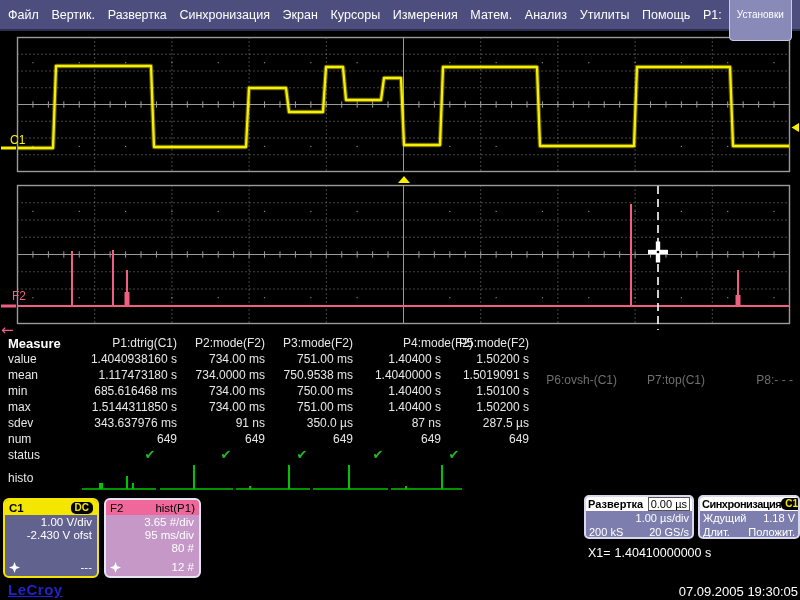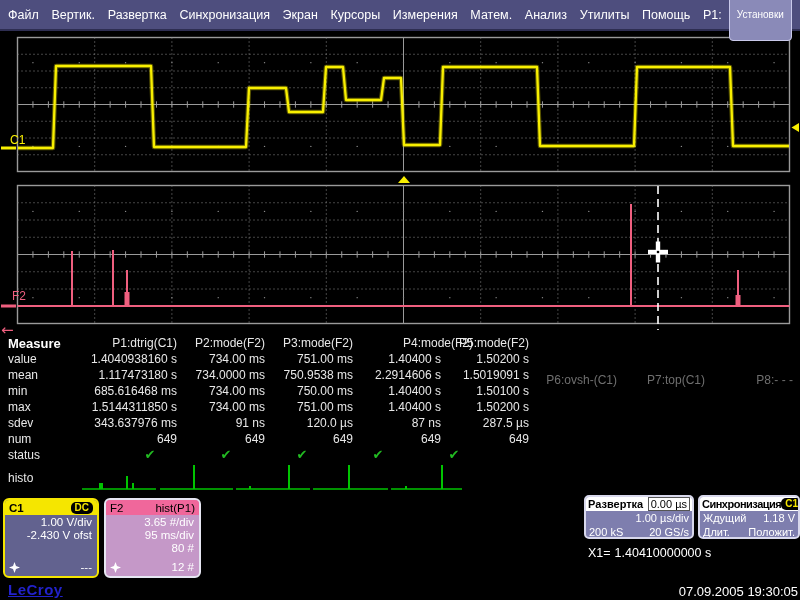--- a/index.html
+++ b/index.html
@@ -350,26 +350,26 @@
     <div class="meas-cell" style="left: 177px; top: 384px;">734.00 ms</div>
     <div class="meas-cell" style="left: 177px; top: 400px;">734.00 ms</div>
     <div class="meas-cell" style="left: 177px; top: 416px;">91 ns</div>
     <div class="meas-cell" style="left: 177px; top: 432px;">649</div>
     <div class="meas-check" style="left: 226px; top: 447px;">✔</div>
     <div class="meas-cell" style="left: 265px; top: 336px;">P3:mode(F2)</div>
     <div class="meas-cell" style="left: 265px; top: 352px;">751.00 ms</div>
     <div class="meas-cell" style="left: 265px; top: 368px;">750.9538 ms</div>
     <div class="meas-cell" style="left: 265px; top: 384px;">750.00 ms</div>
     <div class="meas-cell" style="left: 265px; top: 400px;">751.00 ms</div>
-    <div class="meas-cell" style="left: 265px; top: 416px;">120.0 µs</div>
+    <div class="meas-cell" style="left: 265px; top: 416px;">350.0 µs</div>
     <div class="meas-cell" style="left: 265px; top: 432px;">649</div>
     <div class="meas-check" style="left: 302px; top: 447px;">✔</div>
     <div class="meas-cell" style="left: 353px; top: 336px; margin-left: 32px;">P4:mode(F2)</div>
     <div class="meas-cell" style="left: 353px; top: 352px;">1.40400 s</div>
-    <div class="meas-cell" style="left: 353px; top: 368px;">2.2914606 s</div>
+    <div class="meas-cell" style="left: 353px; top: 368px;">1.4040000 s</div>
     <div class="meas-cell" style="left: 353px; top: 384px;">1.40400 s</div>
     <div class="meas-cell" style="left: 353px; top: 400px;">1.40400 s</div>
     <div class="meas-cell" style="left: 353px; top: 416px;">87 ns</div>
     <div class="meas-cell" style="left: 353px; top: 432px;">649</div>
     <div class="meas-check" style="left: 378px; top: 447px;">✔</div>
     <div class="meas-cell" style="left: 441px; top: 336px;">P5:mode(F2)</div>
     <div class="meas-cell" style="left: 441px; top: 352px;">1.50200 s</div>
     <div class="meas-cell" style="left: 441px; top: 368px;">1.5019091 s</div>
     <div class="meas-cell" style="left: 441px; top: 384px;">1.50100 s</div>
     <div class="meas-cell" style="left: 441px; top: 400px;">1.50200 s</div>

